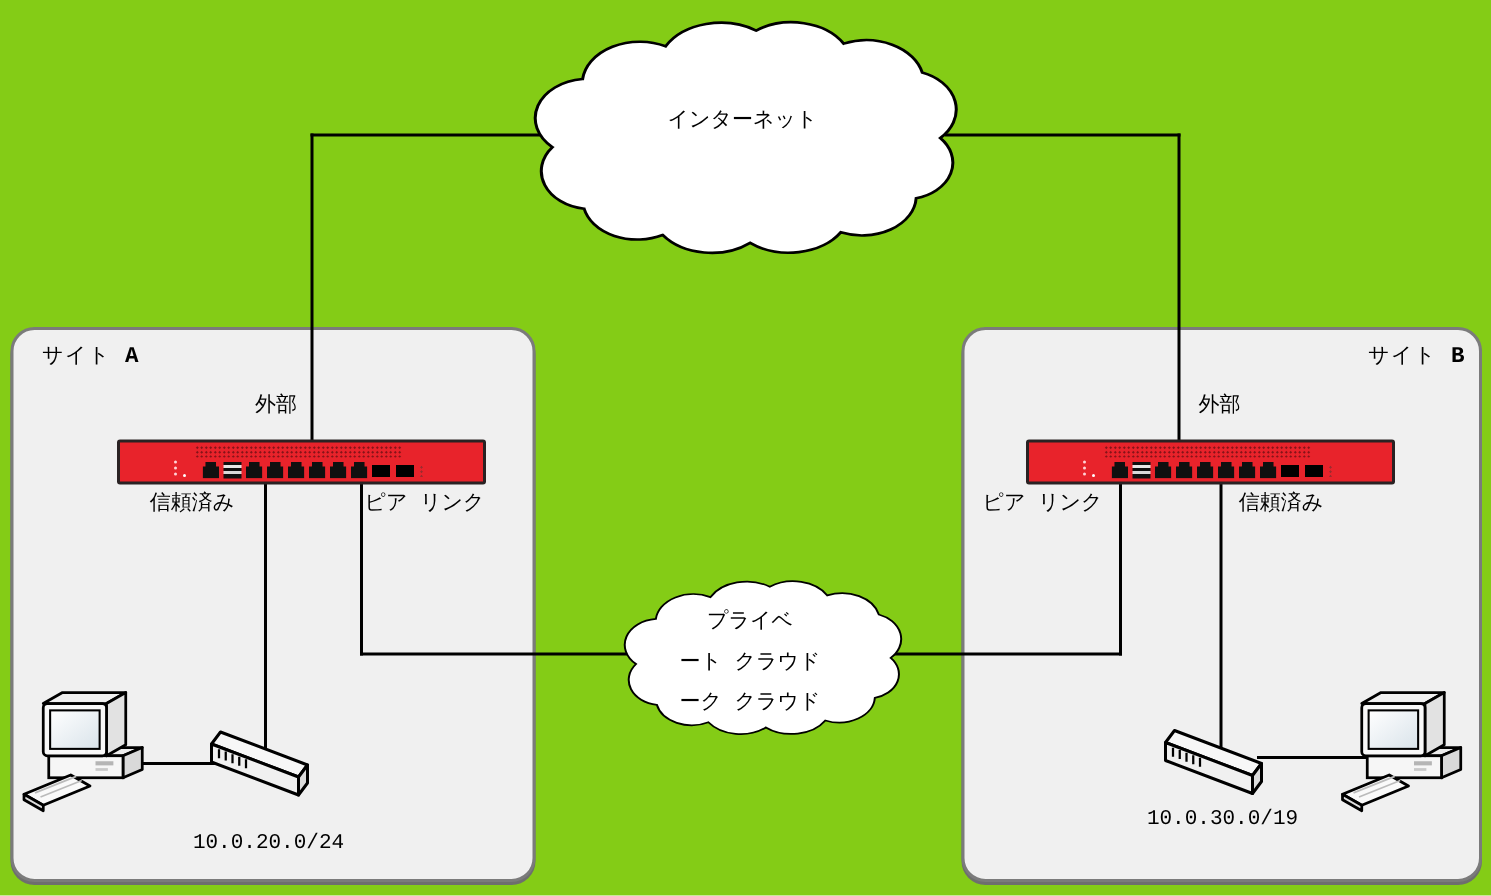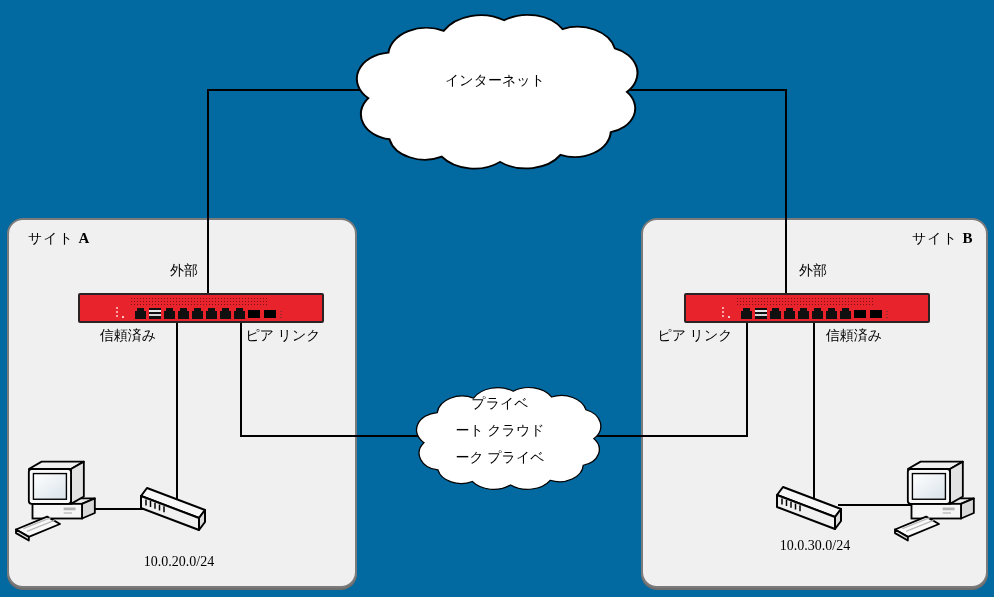--- a/index.html
+++ b/index.html
@@ -1,18 +1,18 @@
 <!DOCTYPE html>
 <html><head>
 <meta charset="utf-8">
 <style>
   html,body{margin:0;padding:0;background:#fff;}
   #stage{
-    position:relative;width:994px;height:597px;background:#0369a1;overflow:hidden;
-    font-family:Liberation Serif, serif;color:#000;
+    position:relative;width:994px;height:597px;background:#84cc16;overflow:hidden;
+    font-family:Liberation Mono, monospace;color:#000;
   }
   
   .site-box{
     position:absolute;background:#f0f0f0;border:2px solid #7b7b7b;border-radius:16px;
     box-shadow:0 2px 0 #6e6e6e;z-index:1;
   }
   
   .line{position:absolute;background:#000;z-index:2;}
   
   .cloud{position:absolute;z-index:3;}
@@ -43,21 +43,21 @@
     background:linear-gradient(#101010 0 2px,#e8e8e8 2px 4px,#101010 4px 6px,#d8d8d8 6px 8px,#101010 8px 11px);
   }
   .sfp{width:12px;height:8px;background:#000;margin:2px 4px 0 0;}
   .fw-enddots{width:2px;height:8px;margin-top:2px;
     background-image:radial-gradient(circle,#9c2a2e 40%,rgba(0,0,0,0) 42%);background-size:2px 3px;}
   
   .lbl{position:absolute;font-size:14px;line-height:16px;white-space:nowrap;z-index:4;}
   .lbl.center{transform:translateX(-50%);}
   .site-title{font-size:14px;letter-spacing:1px;}
   .site-title b{font-weight:bold;font-size:15px;}
-  .cloud-label{position:absolute;font-size:14px;text-align:center;z-index:4;transform:translateX(-50%);}
+  .cloud-label{position:absolute;font-size:14px;text-align:center;z-index:4;transform:translateX(-50%);margin-top:12px;}
   .cloud-label div{line-height:27px;}
   .device{position:absolute;z-index:3;}
 </style>
 </head>
 <body>
 
 <div id="stage">
 
   <svg width="0" height="0" style="position:absolute">
     <defs>
@@ -118,21 +118,21 @@
   <div class="cloud" style="left:391px;top:379px;width:218px;height:110px;">
     <svg width="218" height="110" viewBox="0 0 330 190" preserveAspectRatio="none">
       <use href="#cloudPath" fill="#ffffff" stroke="#000" stroke-width="2" vector-effect="non-scaling-stroke"></use>
     </svg>
   </div>
 
   <div class="lbl center" style="left:495px;top:73px;">インターネット</div>
   <div class="cloud-label" style="left:500px;top:390px;width:170px;">
     <div>プライベ</div>
     <div>ート クラウド</div>
-    <div>ーク プライベ</div>
+    <div>ーク クラウド</div>
   </div>
 
   <div class="firewall" style="left:78px;top:293px;">
     <div class="fw-vent"></div>
     <div class="fw-leds">
         <i></i>
         <i></i>
         <i></i>
         <i></i>
       </div>
@@ -206,15 +206,15 @@
   </div>
 
   <div class="lbl center" style="left:184px;top:263px;">外部</div>
   <div class="lbl center" style="left:813px;top:263px;">外部</div>
   <div class="lbl center" style="left:128px;top:328px;">信頼済み</div>
   <div class="lbl center" style="left:283px;top:328px;">ピア リンク</div>
   <div class="lbl center" style="left:695px;top:328px;">ピア リンク</div>
   <div class="lbl center" style="left:854px;top:328px;">信頼済み</div>
 
   <div class="lbl center" style="left:179px;top:554px;">10.0.20.0/24</div>
-  <div class="lbl center" style="left:815px;top:538px;">10.0.30.0/24</div>
+  <div class="lbl center" style="left:815px;top:538px;">10.0.30.0/19</div>
 
 </div>
 
 </body></html>

